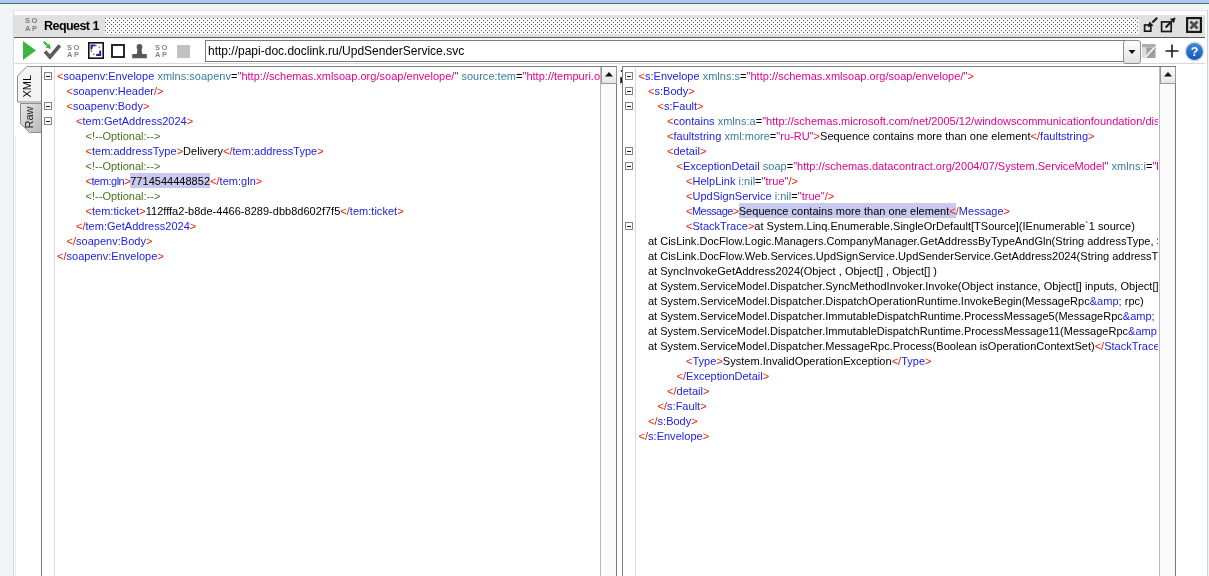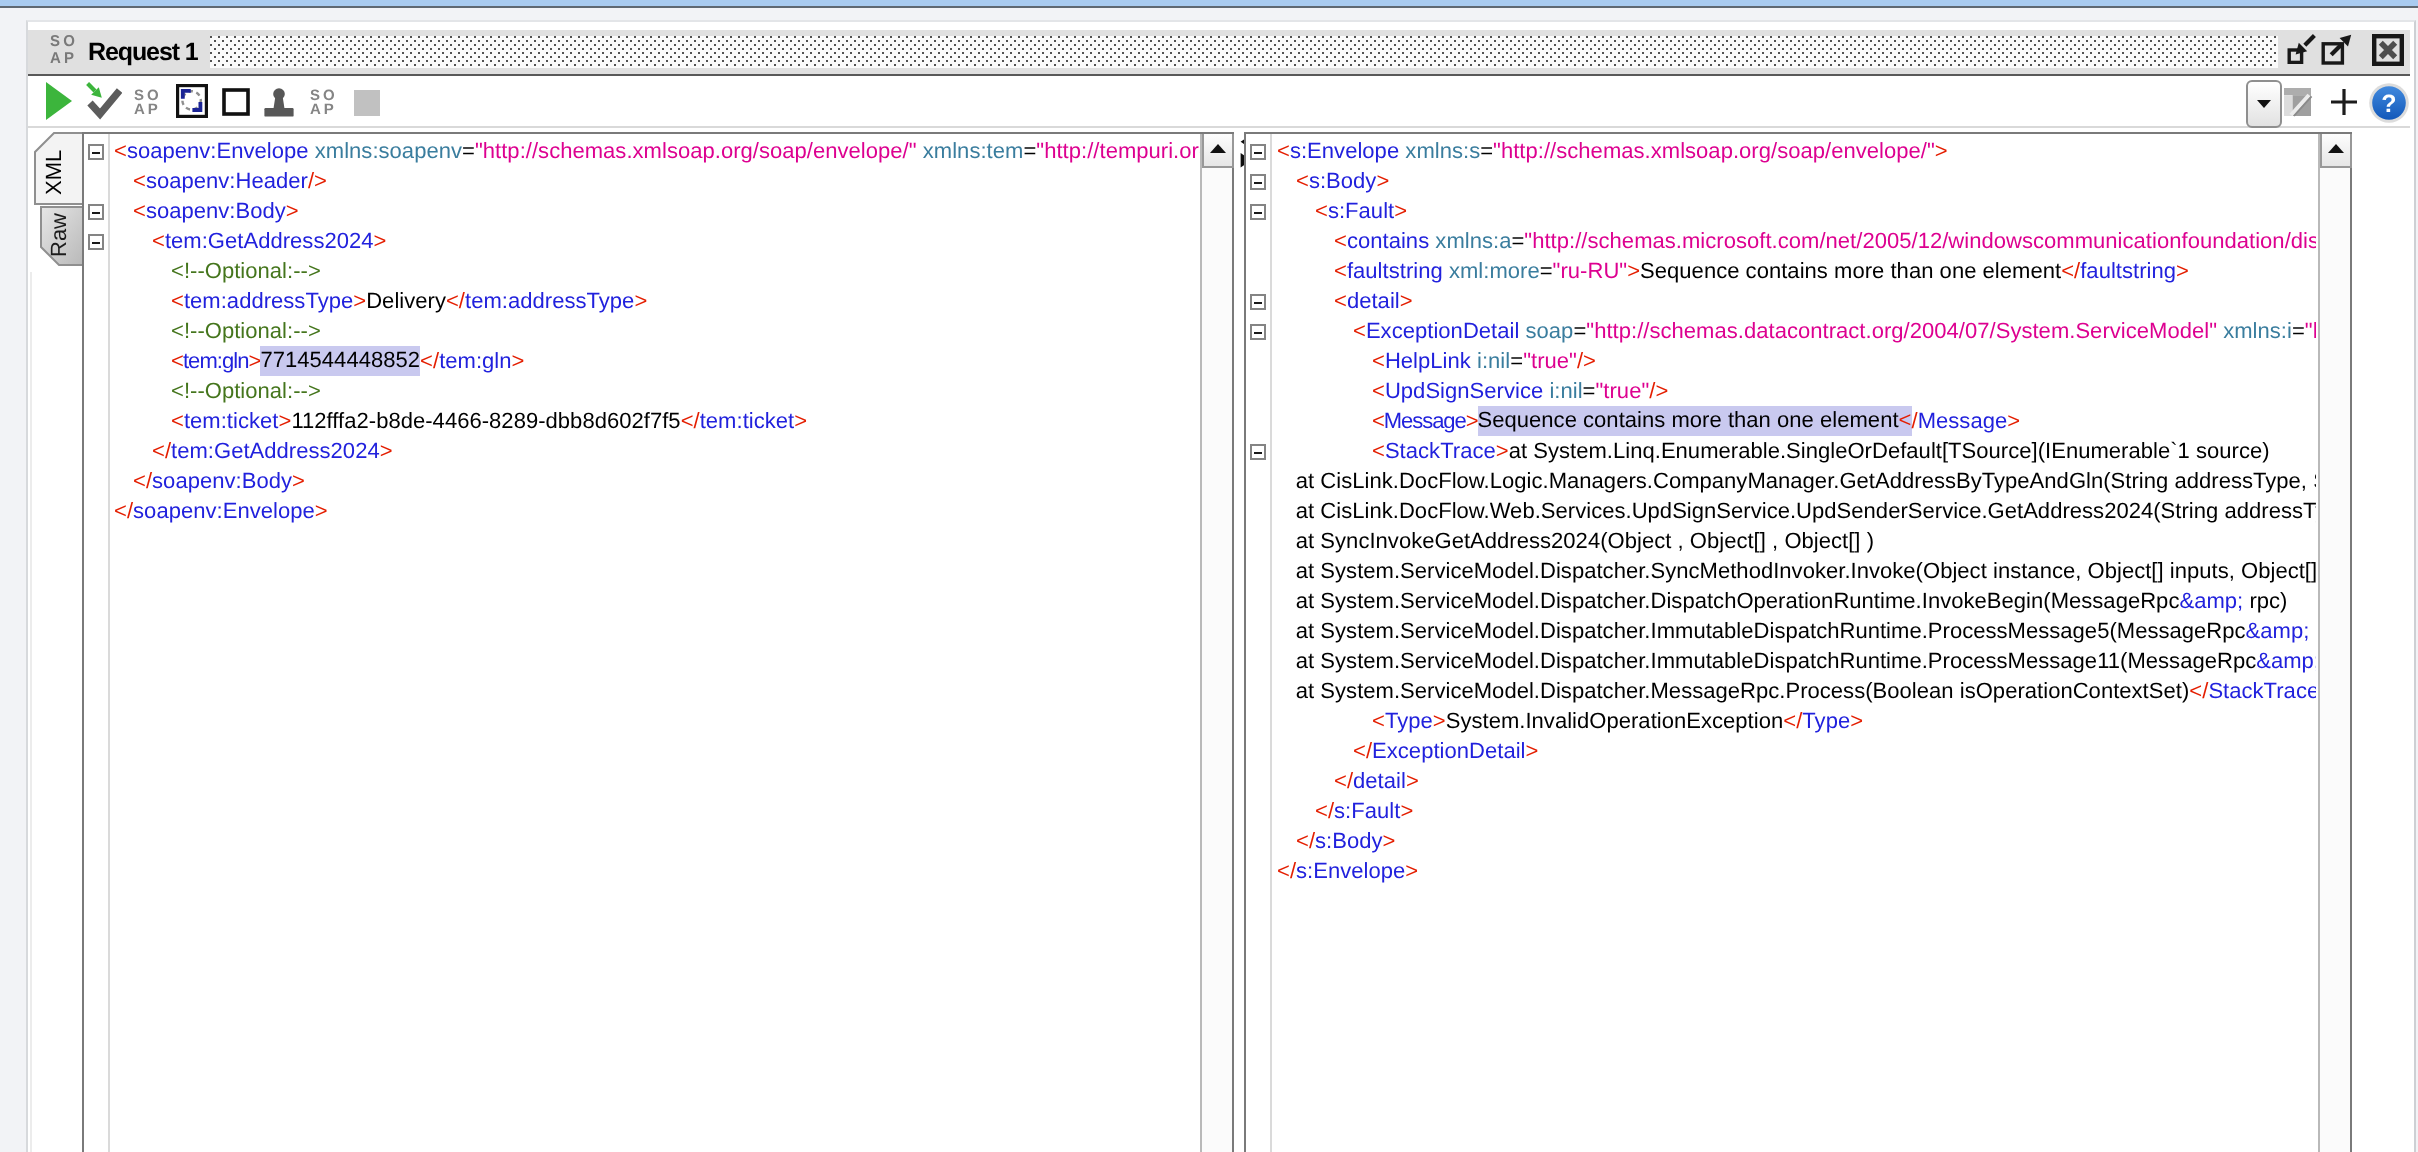--- a/index.html
+++ b/index.html
@@ -84,20 +84,21 @@
 <svg class="abs" style="left:131px;top:43px" width="17" height="17" viewBox="0 0 17 17">
  <circle cx="8.5" cy="4" r="2.9" fill="#575757"></circle>
  <path d="M6.6 5.8 L10.4 5.8 L11.2 11 L5.8 11 Z" fill="#575757"></path>
  <rect x="1.2" y="11" width="14.6" height="4.3" rx="0.6" fill="#575757"></rect>
 </svg>
 
 <div class="abs" style="left:155px;top:43.5px;font-size:7.5px;font-weight:bold;color:#858585;line-height:7px;letter-spacing:1.5px">SO<br>AP</div>
 
 <div class="abs" style="left:177px;top:44.5px;width:13px;height:13px;background:#c1c1c1"></div>
 
+<div class="abs" id="urlbox">http://papi-doc.doclink.ru/UpdSenderService.svc</div>
 <div class="abs" id="ddbtn">
       <svg width="16" height="22" viewBox="0 0 16 22">
         <path d="M4.5 9 L11.5 9 L8 13 Z" fill="#111"></path>
       </svg>
     </div>
 
 <svg class="abs" style="left:1142px;top:44px" width="16" height="15" viewBox="0 0 16 15">
  <rect x="0" y="0" width="13.5" height="3.6" fill="#adadad"></rect>
  <rect x="4.2" y="3.6" width="9.3" height="10.4" fill="#9f9f9f"></rect>
  <rect x="0" y="3.6" width="4.2" height="10.4" fill="#dcdcdc"></rect>
@@ -140,21 +141,21 @@
         <i></i>
       </div>
   <div class="fold" style="left:2px;top:35px">
         <i></i>
       </div>
   <div class="fold" style="left:2px;top:50px">
         <i></i>
       </div>
   <div class="abs" style="left:14px;top:0;width:544px;height:510px;overflow:hidden">
     <div class="code" style="left:1px;top:1.5px;width:2000px">
-<div><span class="d">&lt;</span><span class="n">soapenv:Envelope</span> <span class="a">xmlns:soapenv</span>=<span class="v">"http://schemas.xmlsoap.org/soap/envelope/"</span> <span class="a">xmlns:tem</span>=<span class="v">"http://tempuri.org"</span></div>
+<div><span class="d">&lt;</span><span class="n">soapenv:Envelope</span> <span class="a">xmlns:soapenv</span>=<span class="v">"http://schemas.xmlsoap.org/soap/envelope/"</span> <span class="a">source:tem</span>=<span class="v">"http://tempuri.org"</span></div>
 <div style="padding-left:9.5px"><span class="d">&lt;</span><span class="n">soapenv:Header</span><span class="d">/&gt;</span></div>
 <div style="padding-left:9.5px"><span class="d">&lt;</span><span class="n">soapenv:Body</span><span class="d">&gt;</span></div>
 <div style="padding-left:19px"><span class="d">&lt;</span><span class="n">tem:GetAddress2024</span><span class="d">&gt;</span></div>
 <div style="padding-left:28.5px"><span class="c">&lt;!--Optional:--&gt;</span></div>
 <div style="padding-left:28.5px"><span class="d">&lt;</span><span class="n">tem:addressType</span><span class="d">&gt;</span>Delivery<span class="d">&lt;/</span><span class="n">tem:addressType</span><span class="d">&gt;</span></div>
 <div style="padding-left:28.5px"><span class="c">&lt;!--Optional:--&gt;</span></div>
 <div style="padding-left:28.5px"><span style="letter-spacing:-0.47px"><span class="d">&lt;</span><span class="n">tem:gln</span><span class="d">&gt;</span></span><span class="sel">7714544448852</span><span class="d">&lt;/</span><span class="n">tem:gln</span><span class="d">&gt;</span></div>
 <div style="padding-left:28.5px"><span class="c">&lt;!--Optional:--&gt;</span></div>
 <div style="padding-left:28.5px"><span class="d">&lt;</span><span class="n">tem:ticket</span><span class="d">&gt;</span>112fffa2-b8de-4466-8289-dbb8d602f7f5<span class="d">&lt;/</span><span class="n">tem:ticket</span><span class="d">&gt;</span></div>
 <div style="padding-left:19px"><span class="d">&lt;/</span><span class="n">tem:GetAddress2024</span><span class="d">&gt;</span></div>

